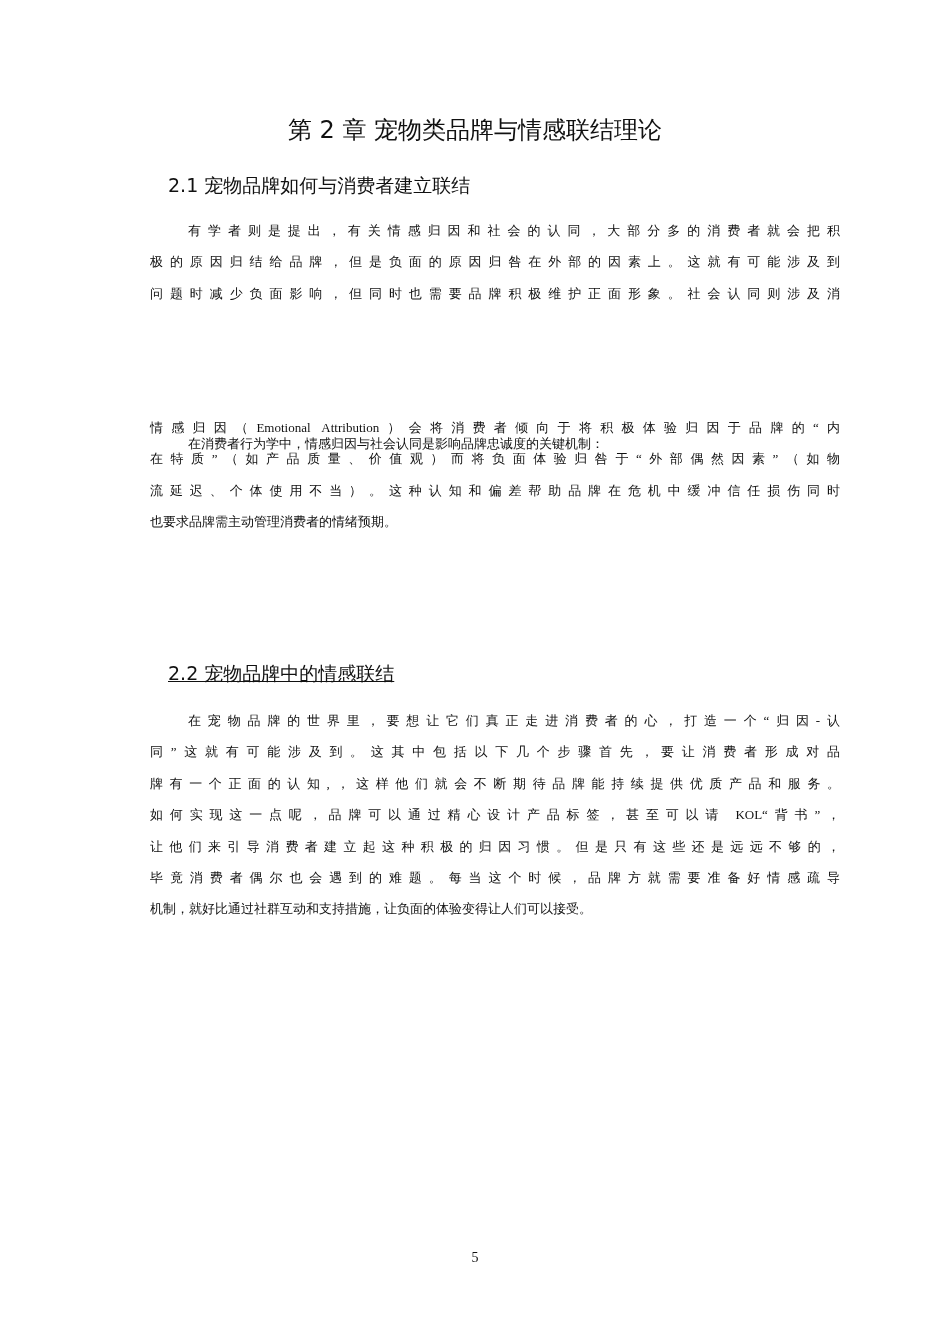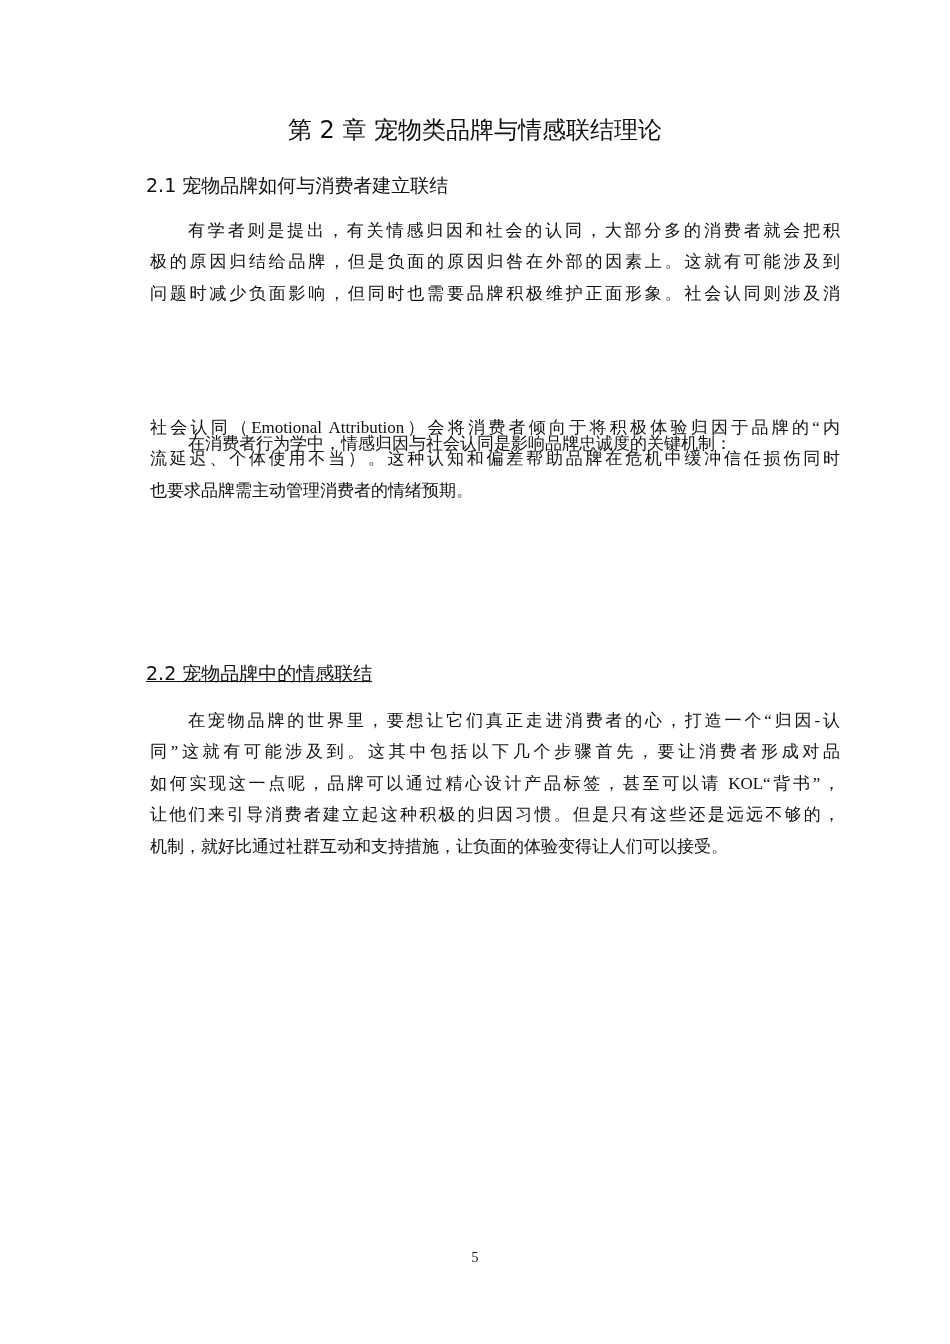--- a/index.html
+++ b/index.html
@@ -9,27 +9,27 @@
       font-family: "Liberation Serif", "DejaVu Serif", serif;
     }
     .page { position: absolute; left: 0; top: 0; width: 762px; height: 1344px; }
     .chapter-title {
       position: absolute; left: 0; width: 950px; top: 113px;
       text-align: center; font-size: 24px; line-height: 34px;
       font-family: "DejaVu Sans", "Liberation Sans", sans-serif;
       font-weight: normal; margin: 0;
     }
     .section-title {
-      position: absolute; left: 146px; font-size: 19px; line-height: 28px;
+      position: absolute; left: 168px; font-size: 19px; line-height: 28px;
       font-family: "DejaVu Sans", "Liberation Sans", sans-serif;
       font-weight: normal; margin: 0;
     }
     .para { position: absolute; left: 150px; width: 690px; margin: 0; }
     .line {
-      display: block; height: 31.4px; line-height: 31.4px; font-size: 17px;
+      display: block; height: 31.4px; line-height: 31.4px; font-size: 13px;
       white-space: nowrap; text-align: justify; text-align-last: justify;
       overflow: visible;
     }
     .line.last { text-align-last: left; }
     .line.indent { padding-left: 38px; }
     .page-number {
       position: absolute; left: 0; width: 950px; top: 1249px;
       text-align: center; font-size: 14px; line-height: 18px;
     }
   </style>
@@ -46,31 +46,34 @@
     <span class="line indent">有学者则是提出，有关情感归因和社会的认同，大部分多的消费者就会把积</span>
     <span class="line">极的原因归结给品牌，但是负面的原因归咎在外部的因素上。这就有可能涉及到</span>
     <span class="line">问题时减少负面影响，但同时也需要品牌积极维护正面形象。社会认同则涉及消</span>
   </div>
 
   <div class="para" style="top:380px;margin-top:48px;">
     <span class="line indent last">在消费者行为学中，情感归因与社会认同是影响品牌忠诚度的关键机制：</span>
   </div>
 
   <div class="para" style="top:412px;">
-    <span class="line">社会认同（Emotional Attribution）会将消费者倾向于将积极体验归因于品牌的“内</span>
+    <span class="line">情感归因（Emotional Attribution）会将消费者倾向于将积极体验归因于品牌的“内</span>
+    <span class="line">在特质”（如产品质量、价值观）而将负面体验归咎于“外部偶然因素”（如物</span>
     <span class="line">流延迟、个体使用不当）。这种认知和偏差帮助品牌在危机中缓冲信任损伤同时</span>
     <span class="line last">也要求品牌需主动管理消费者的情绪预期。</span>
   </div>
 
 
   <h2 class="section-title" style="top:659px;text-decoration:underline;">2.2 宠物品牌中的情感联结</h2>
 
   <div class="para" style="top:705px;">
     <span class="line indent">在宠物品牌的世界里，要想让它们真正走进消费者的心，打造一个“归因-认</span>
     <span class="line">同”这就有可能涉及到。这其中包括以下几个步骤首先，要让消费者形成对品</span>
+    <span class="line">牌有一个正面的认知,，这样他们就会不断期待品牌能持续提供优质产品和服务。</span>
     <span class="line">如何实现这一点呢，品牌可以通过精心设计产品标签，甚至可以请 KOL“背书”，</span>
     <span class="line">让他们来引导消费者建立起这种积极的归因习惯。但是只有这些还是远远不够的，</span>
+    <span class="line">毕竟消费者偶尔也会遇到的难题。每当这个时候，品牌方就需要准备好情感疏导</span>
     <span class="line last">机制，就好比通过社群互动和支持措施，让负面的体验变得让人们可以接受。</span>
   </div>
 
   <div class="page-number">5</div>
 
 </div>
 
 </body></html>

